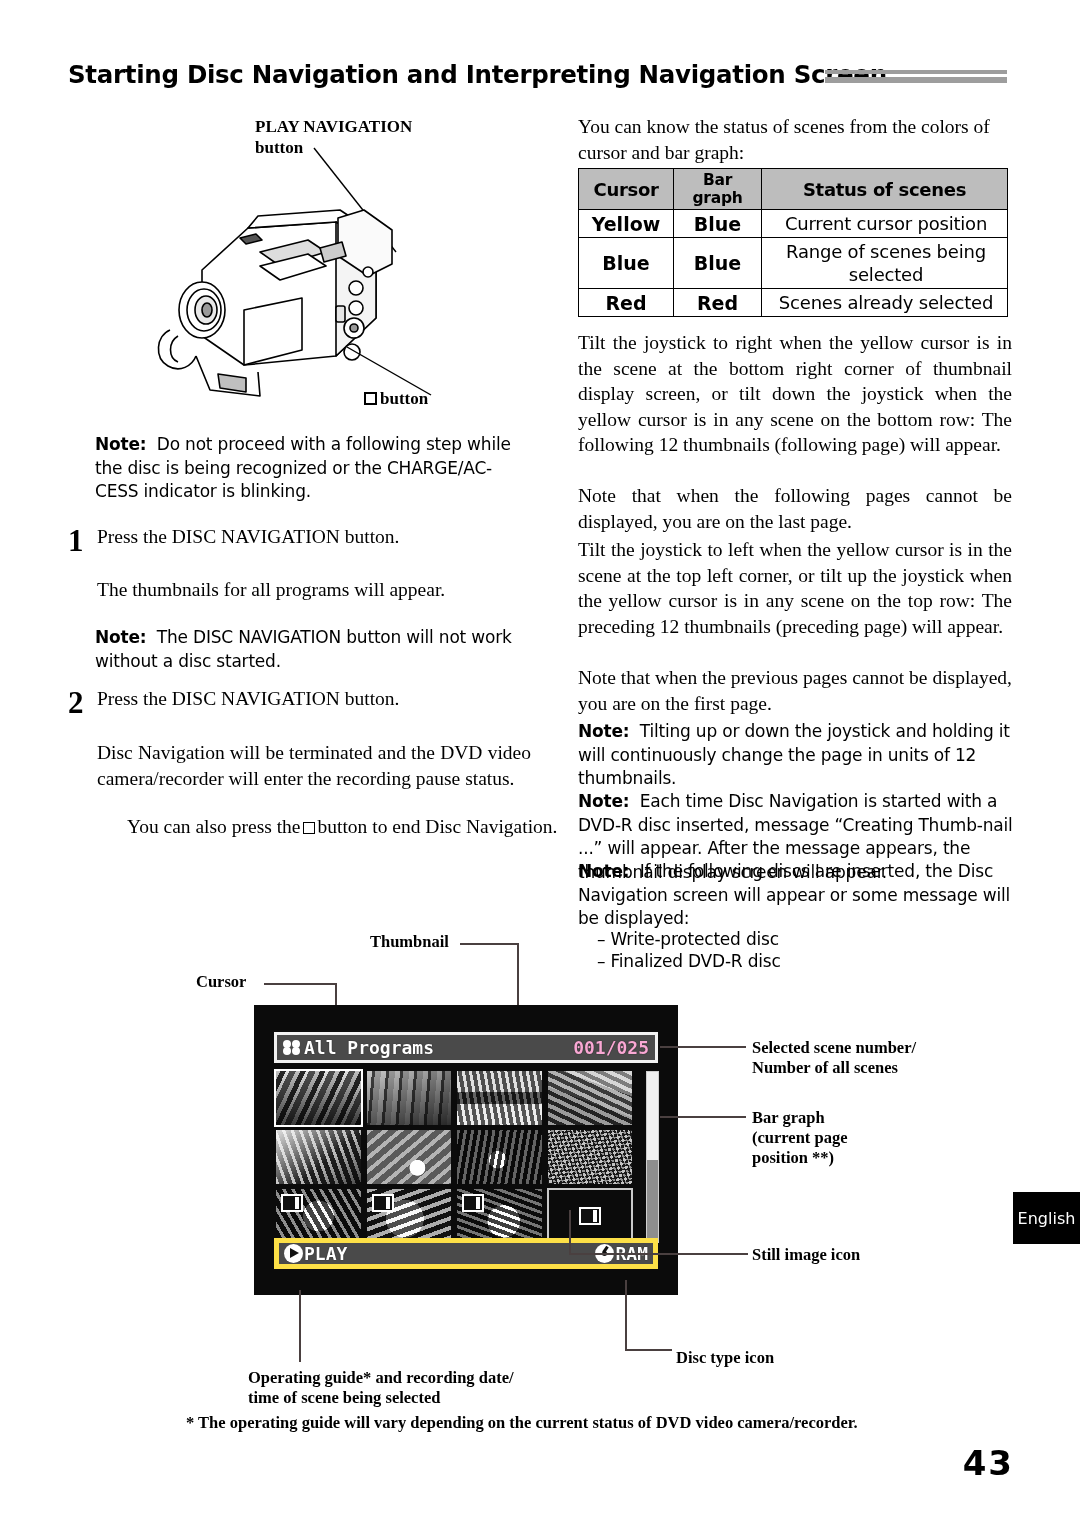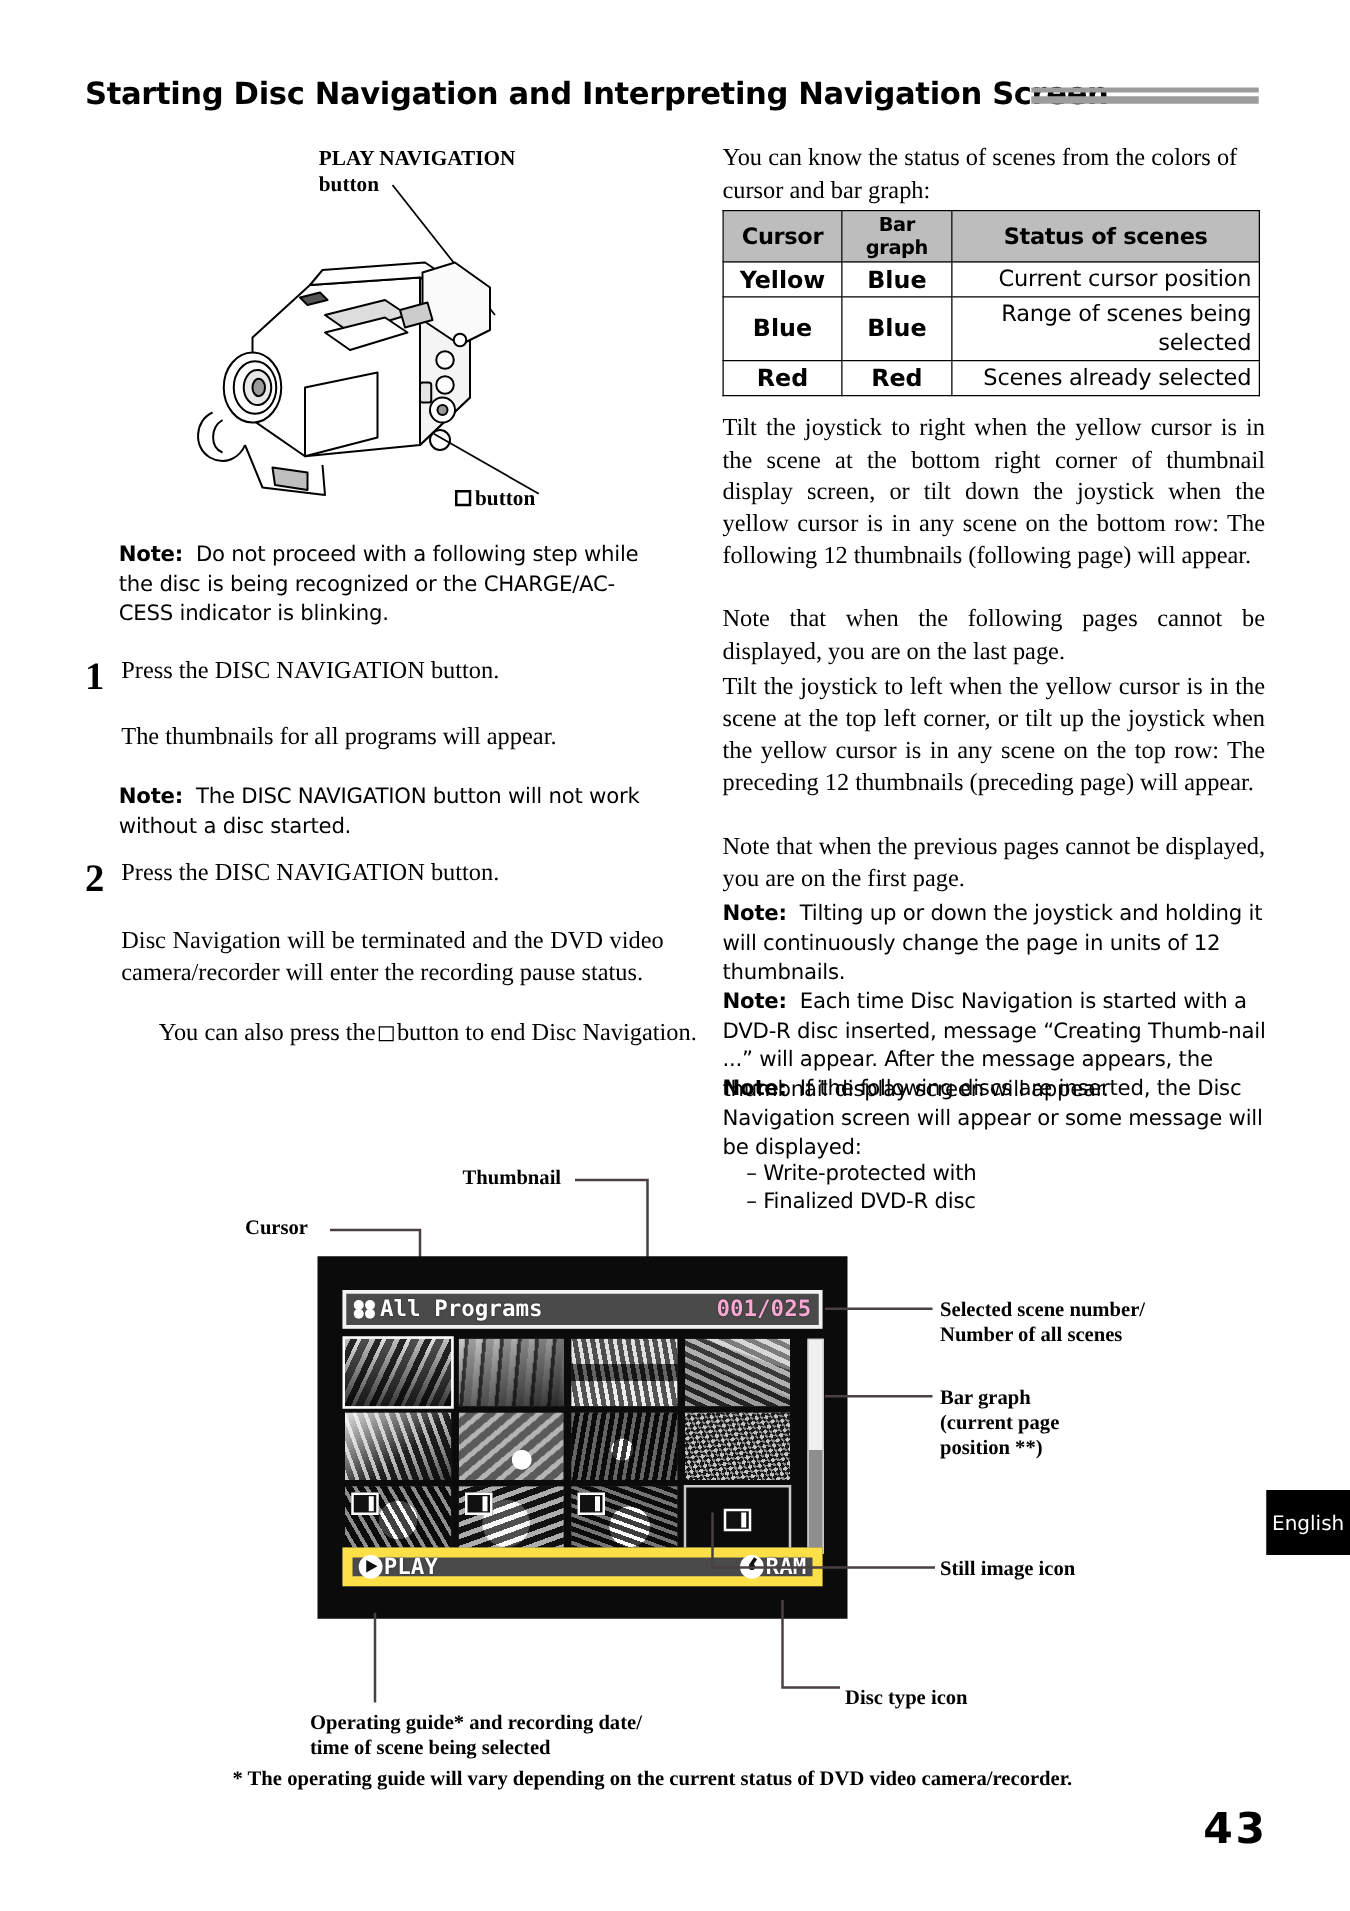--- a/index.html
+++ b/index.html
@@ -135,21 +135,21 @@
   .status-table thead td.c2 { font-size: 15.5px; }
   .status-table tbody td.color {
     font-weight: bold;
     text-align: center;
     font-size: 19px;
   }
   .status-table tbody td.status {
     font-weight: normal;
     font-size: 18px;
     line-height: 23px;
-    text-align: right;
+    text-align: center;
     padding-left: 9px;
     letter-spacing: -0.2px;
   }
   .status-table col.c1 { width: 95px; }
   .status-table col.c2 { width: 88px; }
 
   
   .screen {
     position: absolute;
     left: 254px;
@@ -262,21 +262,21 @@
     bottom: 0;
     height: 48%;
     background: #8e8e8e;
   }
 
   .screen-foot {
     position: absolute;
     left: 20px; bottom: 26px;
     width: 384px; height: 31px;
     background: #4a4a4a;
-    border: 8px solid #fde047;
+    border: 5px solid #fde047;
     box-sizing: border-box;
     display: flex;
     align-items: center;
     justify-content: space-between;
     padding: 0 5px;
   }
   .screen-foot .lbl {
     font-family: "DejaVu Sans Mono", monospace;
     color: #fff;
     font-size: 18px;
@@ -542,21 +542,21 @@
     <b>Note:</b>&nbsp;&nbsp;<span>Tilting up or down the joystick and holding it will continuously change the page in units of 12 thumbnails.</span>
   </div>
 
   <div class="blk note-sans" style="left:578px; top:790px; width:436px;">
     <b>Note:</b>&nbsp;&nbsp;<span>Each time Disc Navigation is started with a DVD-R disc inserted, message “Creating Thumb-nail ...” will appear. After the message appears, the thumbnail display screen will appear.</span>
   </div>
 
   <div class="blk note-sans" style="left:578px; top:860px; width:436px;">
     <b>Note:</b>&nbsp;&nbsp;<span>If the following discs are inserted, the Disc Navigation screen will appear or some message will be displayed:</span>
   </div>
-  <div class="blk note-sans" style="left:597px; top:928px; width:420px;">– Write-protected with</div>
+  <div class="blk note-sans" style="left:597px; top:928px; width:420px;">– Write-protected disc</div>
   <div class="blk note-sans" style="left:597px; top:950px; width:420px;">– Finalized DVD-R disc</div>
 
   <div class="fig-label" style="left:370px; top:932px;">Thumbnail</div>
   <svg class="blk" style="left:460px; top:936px; width:65px; height:135px;">
     <path d="M0 8 H58 V132" fill="none" stroke="#4a4040" stroke-width="2"></path>
   </svg>
 
   <div class="fig-label" style="left:196px; top:972px;">Cursor</div>
   <svg class="blk" style="left:264px; top:976px; width:80px; height:100px;">
     <path d="M0 8 H72 V98" fill="none" stroke="#4a4040" stroke-width="2"></path>

